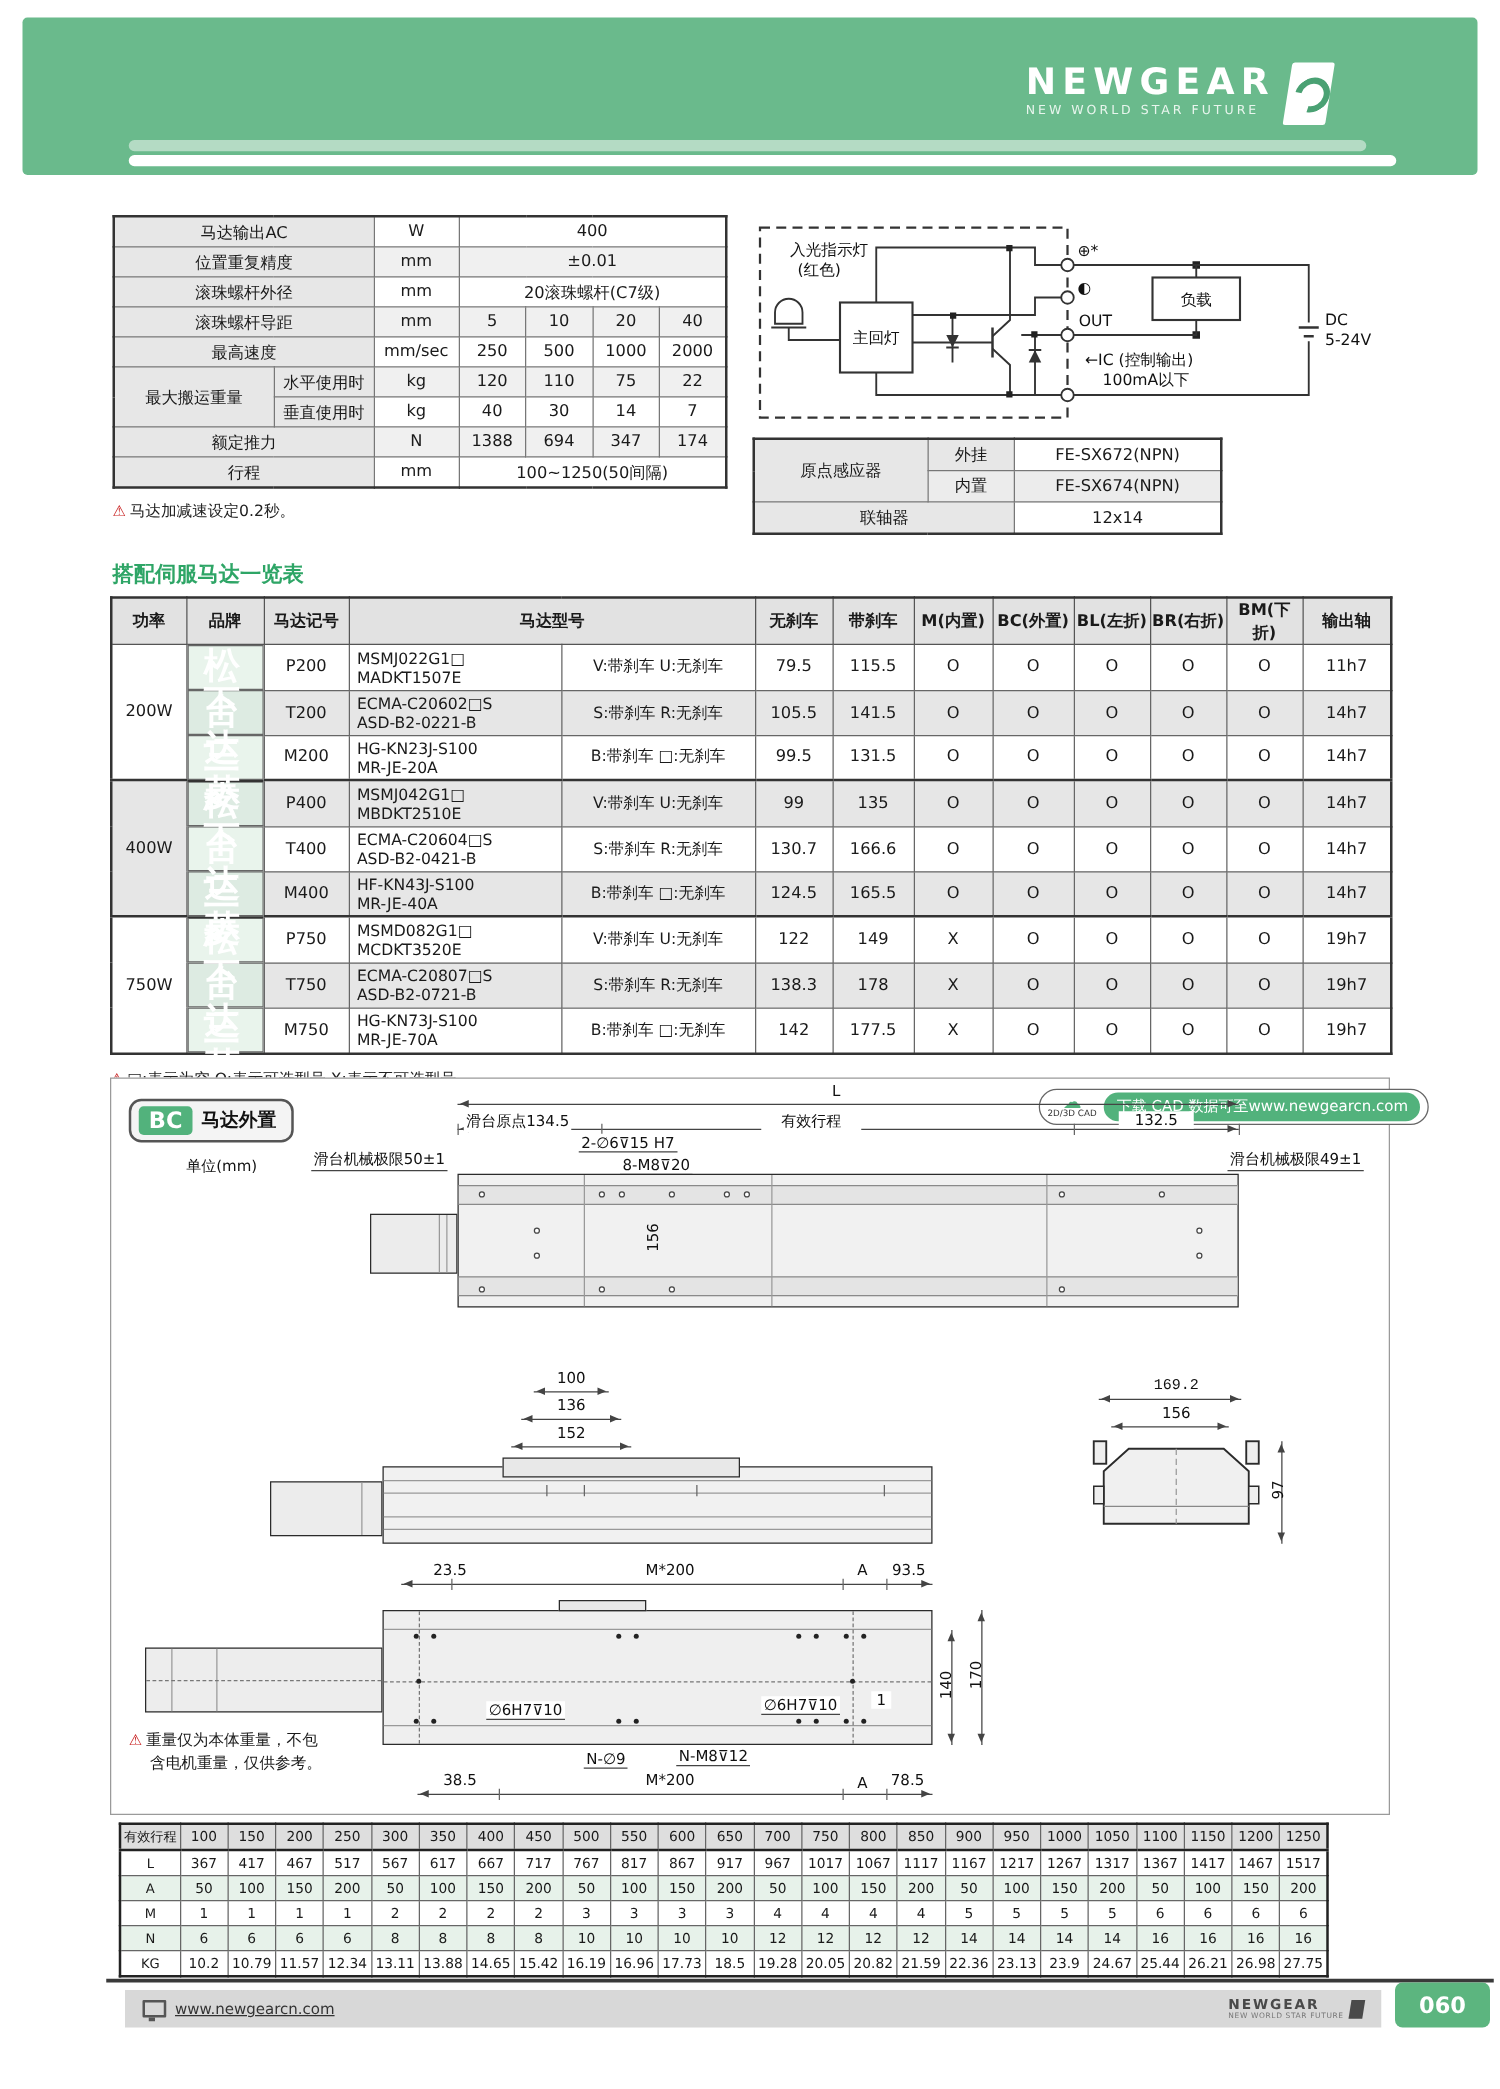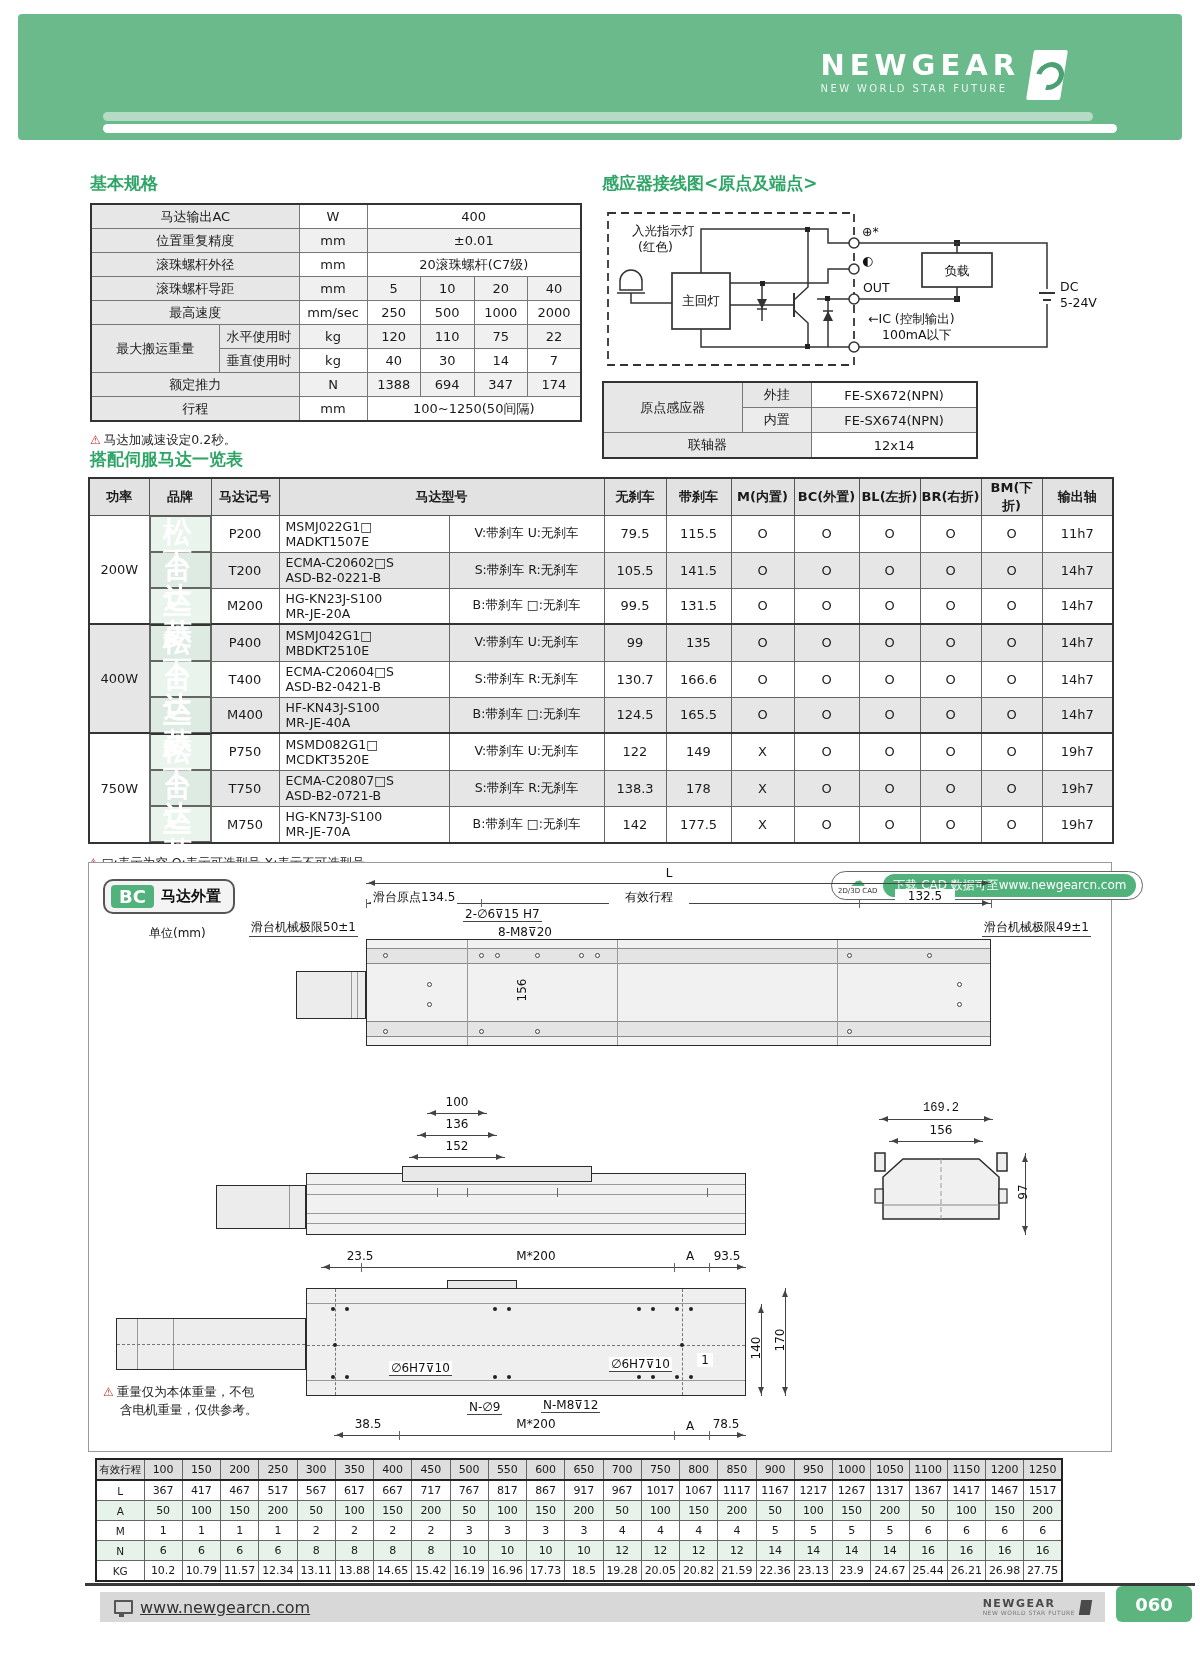--- a/index.html
+++ b/index.html
@@ -91,21 +91,21 @@
   .stroke-table td{border:1px solid #666;height:19px;padding:0;background:#fff;}
   .stroke-table tr.hdr td{background:#dedede;border-bottom:2px solid #222;}
   .stroke-table tr.green td{background:#e7f2ea;}
   .stroke-table td.rlbl{font-size:10.5px;}
   
   .foot-rule{position:absolute;left:85px;top:1583px;width:1110px;height:3px;background:#3a3a3a;}
   .foot-bar{position:absolute;left:100px;top:1592px;width:1005px;height:30px;background:#d8d8d8;
         display:flex;align-items:center;padding:0 14px;box-sizing:border-box;}
   .monitor{width:15px;height:10px;border:2px solid #555;border-radius:1px;position:relative;margin-right:7px;}
   .monitor::after{content:'';position:absolute;left:3px;bottom:-5px;width:5px;height:3px;background:#555;}
-  .foot-url{font-size:16px;color:#333;text-decoration:underline;cursor:pointer;}
+  .foot-url{font-size:12px;color:#333;text-decoration:underline;cursor:pointer;}
   .foot-logo{margin-left:auto;display:flex;align-items:center;gap:5px;}
   .fl-txt{display:flex;flex-direction:column;align-items:flex-start;}
   .fl-brand{font-size:11px;font-weight:bold;color:#4a4a4a;letter-spacing:1.5px;line-height:11px;}
   .fl-tag{font-size:6px;color:#777;letter-spacing:.5px;}
   .fl-mark{width:11px;height:15px;background:#4a4a4a;transform:skewX(-9deg);}
   .page-badge{position:absolute;right:8px;top:1586px;width:76px;height:36px;background:#5cb57f;color:#fff;
         font-size:18px;font-weight:bold;display:flex;align-items:center;justify-content:center;border-radius:6px;}
 </style>
 </head>
 <body>
@@ -118,21 +118,20 @@
         <span class="brand">NEWGEAR</span>
         <span class="tagline">NEW WORLD STAR FUTURE</span>
       </div>
       <span class="logo-mark"></span>
     </div>
     <div class="stripe light"></div>
     <div class="stripe white"></div>
   </header>
 
   <section class="left-col">
-    <h2 class="sec-title">基本规格</h2>
     <table class="spec-table">
       <colgroup>
           <col style="width:128px">
           <col style="width:80px">
           <col style="width:68px">
           <col>
           <col>
           <col>
           <col>
         </colgroup>
@@ -199,21 +198,20 @@
             <td class="val" colspan="4">100~1250(50间隔)</td>
           </tr>
         </tbody>
     </table>
     <div class="notes">
       <div class="note"><span class="warn">⚠</span><span>马达加减速设定0.2秒。</span></div>
     </div>
   </section>
 
   <section class="right-col">
-    <h2 class="sec-title">感应器接线图&lt;原点及端点&gt;</h2>
     <div class="diagram">
       <svg width="500" height="174" viewBox="0 0 500 174">
         <rect x="6" y="10" width="246" height="152" fill="none" stroke="#333" stroke-width="1.8" stroke-dasharray="8 5"></rect>
 
         <path d="M18,78 a11,11 0 0 1 22,0 v9 h-22 z" fill="#fff" stroke="#333" stroke-width="1.5"></path>
         <line x1="15" y1="90" x2="43" y2="90" stroke="#333" stroke-width="1.5"></line>
 
         <rect x="70" y="70" width="58" height="56" fill="#fff" stroke="#333" stroke-width="1.7"></rect>
 
         <polyline points="29,90 29,100 70,100" fill="none" stroke="#333" stroke-width="1.5"></polyline>

